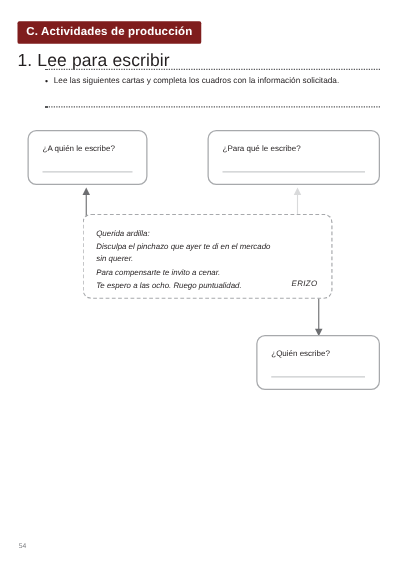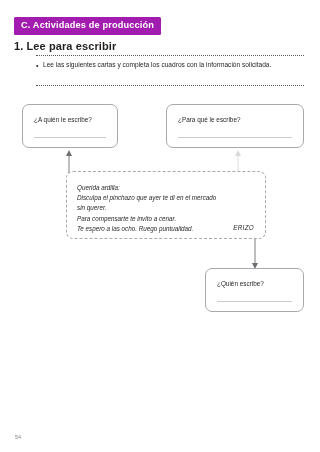--- a/index.html
+++ b/index.html
@@ -14,38 +14,38 @@
     font-family: "Liberation Sans", sans-serif;
     color: #231f20;
     overflow: hidden;
   }
 
   
   .section-header {
     position: absolute;
     left: 14px;
     top: 17px;
-    background: #a21caf;
+    background: #7f1d1d;
     color: #ffffff;
     font-size: 9.2px;
     font-weight: bold;
     letter-spacing: 0.15px;
     padding: 4px 7px 4.5px 7px;
     border-radius: 1.5px;
     white-space: nowrap;
     line-height: 1;
   }
 
   
   .subheading {
     position: absolute;
     left: 14px;
     top: 41px;
-    font-size: 11px;
-    font-weight: bold;
+    font-size: 14px;
+    font-weight: normal;
     letter-spacing: 0.1px;
     line-height: 1;
     white-space: nowrap;
   }
 
   
   .dotted-rule {
     position: absolute;
     height: 0;
     border-top: 1.1px dotted #58595b;

